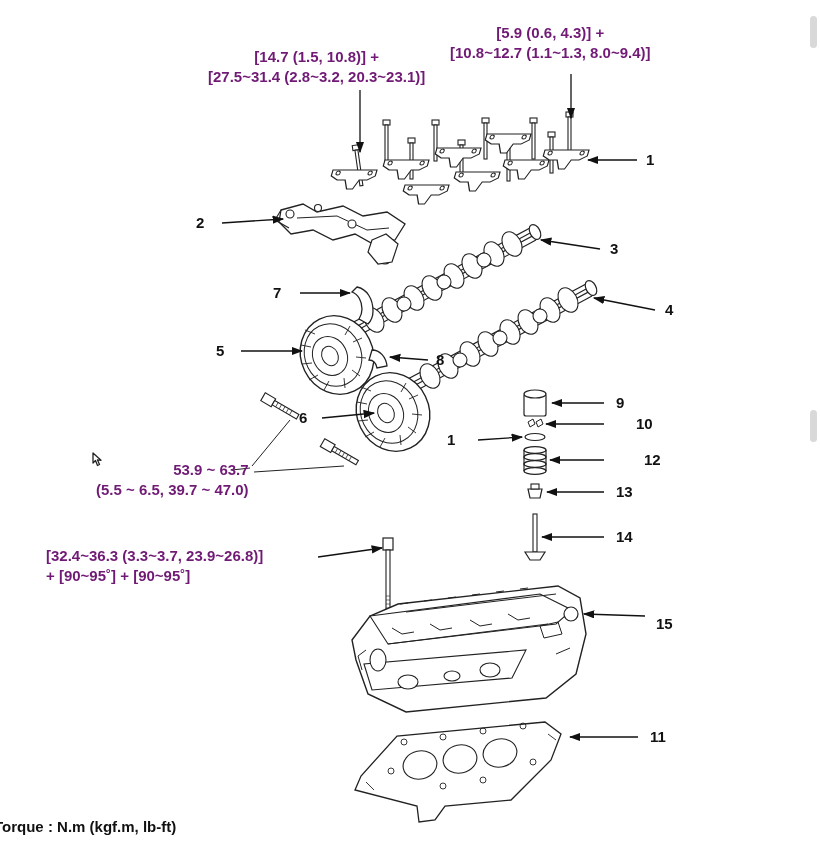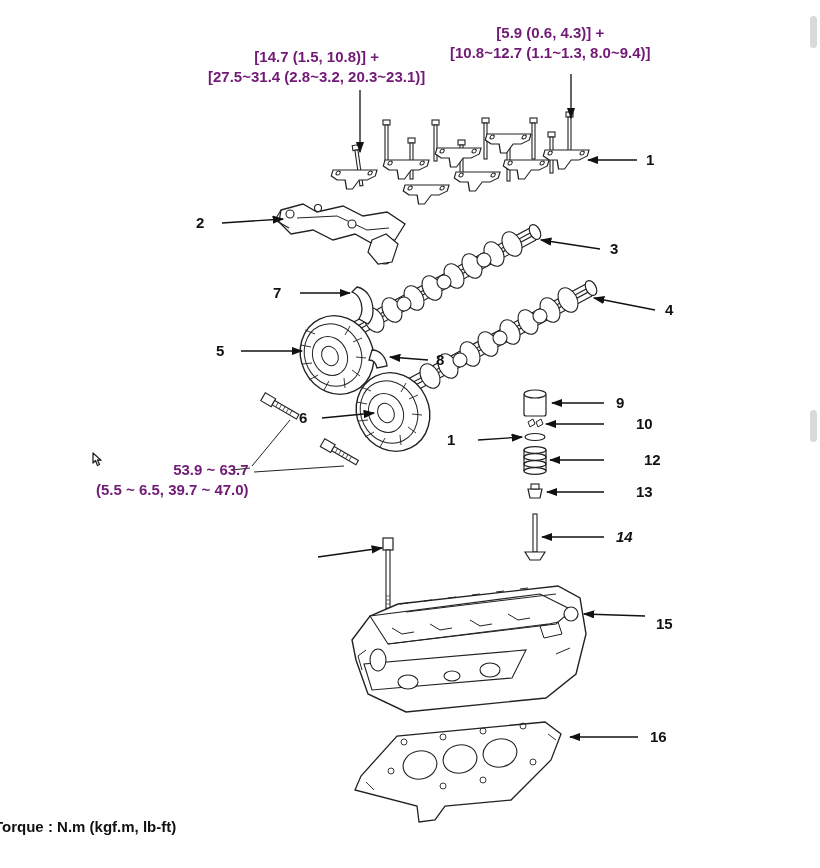--- a/index.html
+++ b/index.html
@@ -359,39 +359,41 @@
 
   <div class="lbl" style="left:208px; top:47px; text-align:center;">[14.7 (1.5, 10.8)] +
 [27.5~31.4 (2.8~3.2, 20.3~23.1)]</div>
 
   <div class="lbl" style="left:450px; top:23px; text-align:center;">[5.9 (0.6, 4.3)] +
 [10.8~12.7 (1.1~1.3, 8.0~9.4)]</div>
 
   <div class="lbl" style="left:96px; top:460px; text-align:right;">53.9 ~ 63.7
 (5.5 ~ 6.5, 39.7 ~ 47.0)</div>
 
+  <div class="lbl" style="left:46px; top:546px;">[32.4~36.3 (3.3~3.7, 23.9~26.8)]
++ [90~95˚] + [90~95˚]</div>
 
   <div class="torque-note" style="left:-6px; top:818px;">Torque : N.m (kgf.m, lb-ft)</div>
 
   <div class="num" style="left:646px; top:151px;">1</div>
   <div class="num" style="left:196px; top:214px;">2</div>
   <div class="num" style="left:610px; top:240px;">3</div>
   <div class="num" style="left:665px; top:301px;">4</div>
   <div class="num" style="left:216px; top:342px;">5</div>
   <div class="num" style="left:299px; top:409px;">6</div>
   <div class="num" style="left:273px; top:284px;">7</div>
   <div class="num" style="left:436px; top:351px;">8</div>
   <div class="num" style="left:616px; top:394px;">9</div>
   <div class="num" style="left:636px; top:415px;">10</div>
   <div class="num" style="left:447px; top:431px;">1</div>
   <div class="num" style="left:644px; top:451px;">12</div>
-  <div class="num" style="left:636px; top:483px;text-align:right;">13</div>
-  <div class="num" style="left:616px; top:528px;font-style:italic;">14</div>
+  <div class="num" style="left:616px; top:483px;text-align:right;">13</div>
+  <div class="num" style="left:616px; top:528px;">14</div>
   <div class="num" style="left:656px; top:607px;margin-top:8px;">15</div>
-  <div class="num" style="left:650px; top:728px;">16</div>
+  <div class="num" style="left:650px; top:728px;">11</div>
 
   <svg class="cursor" style="left:90px; top:450px;" viewBox="0 0 18 22">
     <path d="M3,3 C3,9 3,13 3,13 l2.5,-2.5 l2,5 l2,-1 l-2,-4.6 l3.5,0.4 z" fill="#ffffff" stroke="#222" stroke-width="1.3" stroke-linejoin="round"></path>
   </svg>
 
   <div class="scroll-hint" style="right:3px; top:16px; height:32px;"></div>
   <div class="scroll-hint" style="right:3px; top:410px; height:32px;"></div>
 
 </div>
 

